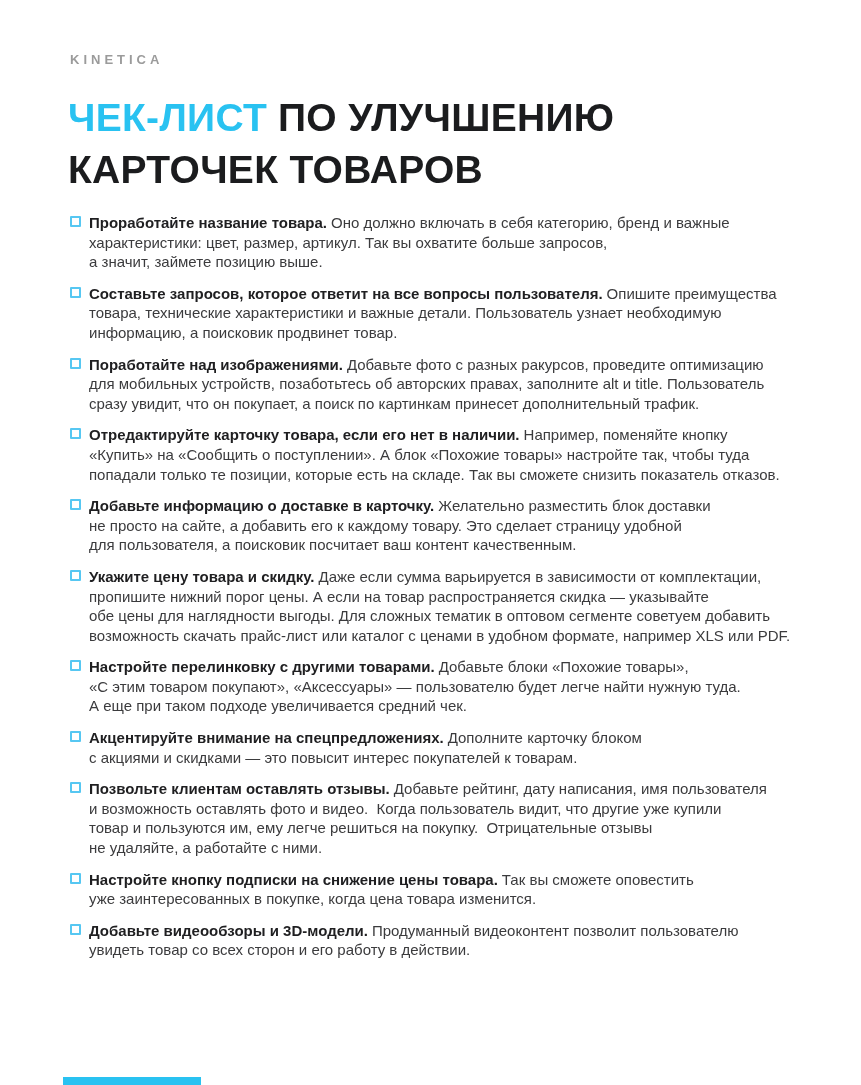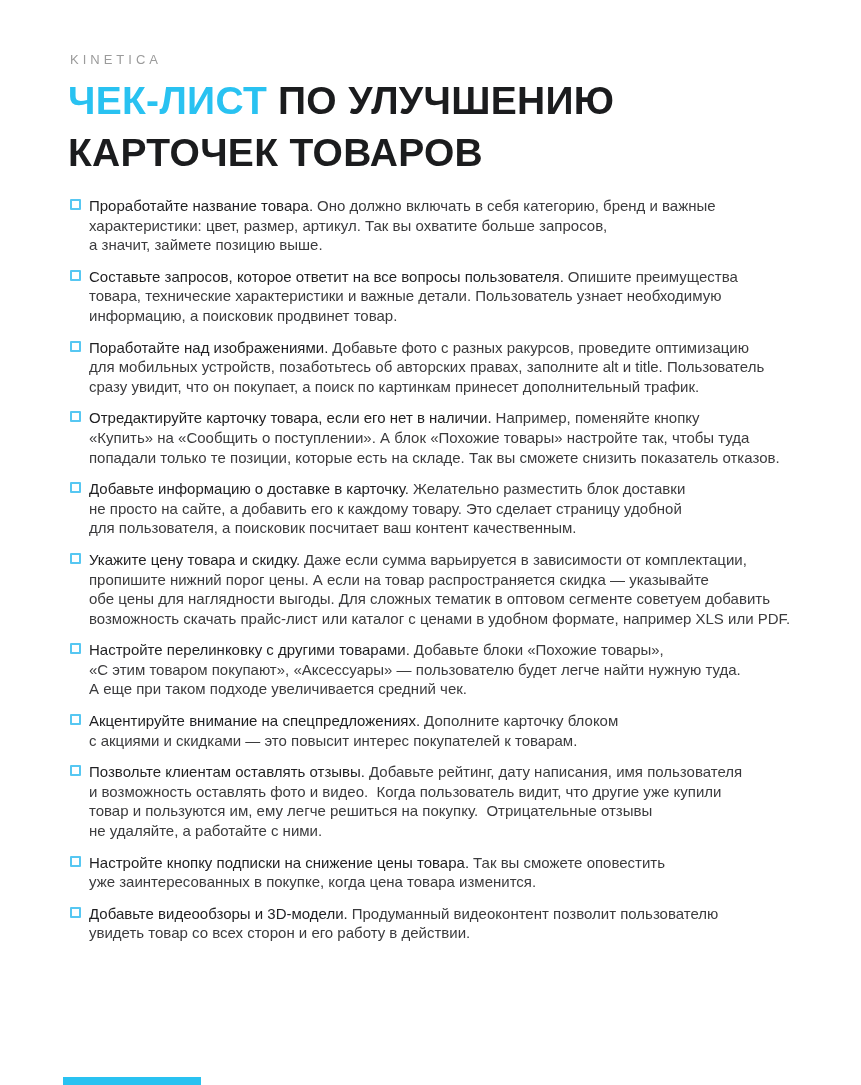--- a/index.html
+++ b/index.html
@@ -8,26 +8,26 @@
     position: relative;
     width: 861px;
     height: 1085px;
     background: #ffffff;
     overflow: hidden;
     font-family: "Liberation Sans", sans-serif;
   }
   .brand {
     margin: 52px 0 0 70px;
     font-size: 13px;
-    font-weight: 400;
+    font-weight: 700;
     letter-spacing: 4px;
     color: var(--brand_color, #9B9B9B);
   }
   .title {
-    margin: 8px 0 0 68px;
+    margin: 25px 0 0 68px;
     font-size: 39px;
     line-height: 52px;
     font-weight: 800;
     letter-spacing: 0.3px;
     color: var(--title_color, #1B1C1E);
     white-space: pre-wrap;
   }
   .title-highlight {
     color: var(--accent, #29C2F1);
     margin-right: 11px;
@@ -54,21 +54,21 @@
   .item-text {
     flex: 1;
     margin-left: 8px;
     font-size: 15px;
     line-height: 19.6px;
     color: var(--body_color, #3B3B3D);
     white-space: pre-wrap;
   }
   .item-text b {
     color: #1F1F21;
-    font-weight: 400;
+    font-weight: 700;
     margin-right: 4px;
   }
   .footer-bar {
     position: absolute;
     left: 63px;
     bottom: 0;
     width: 138px;
     height: 8px;
     background: var(--accent, #29C2F1);
   }

